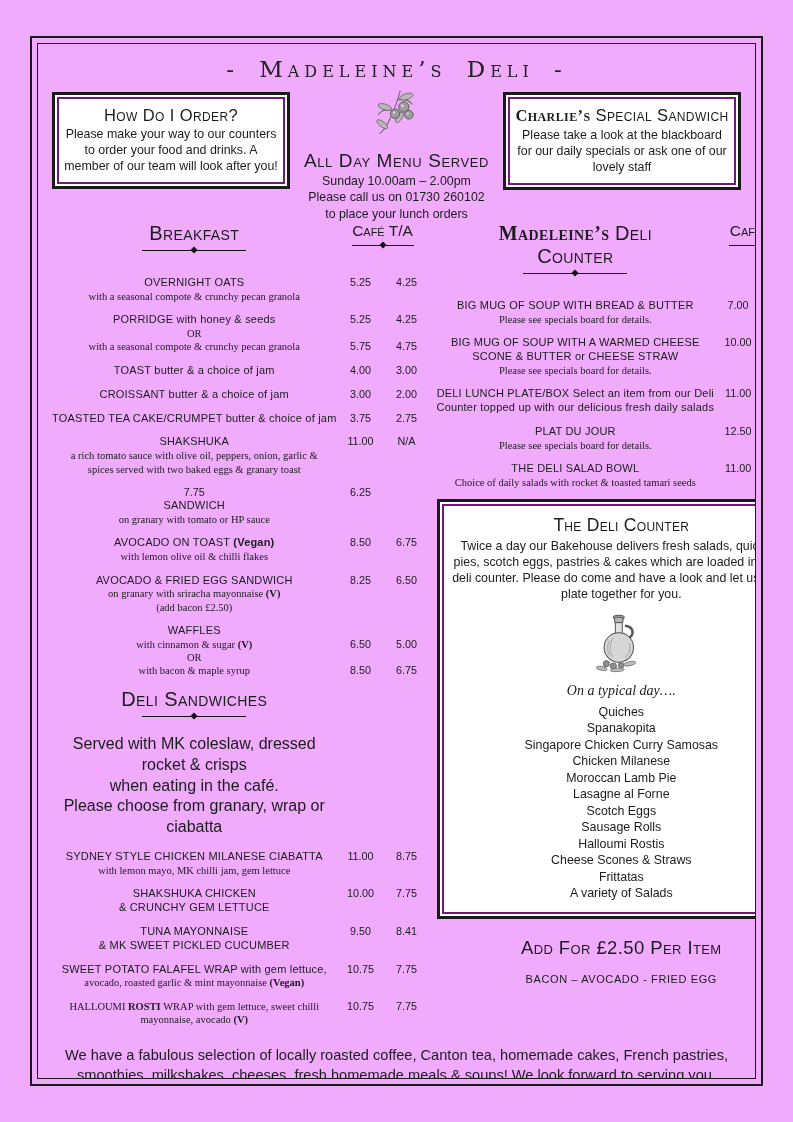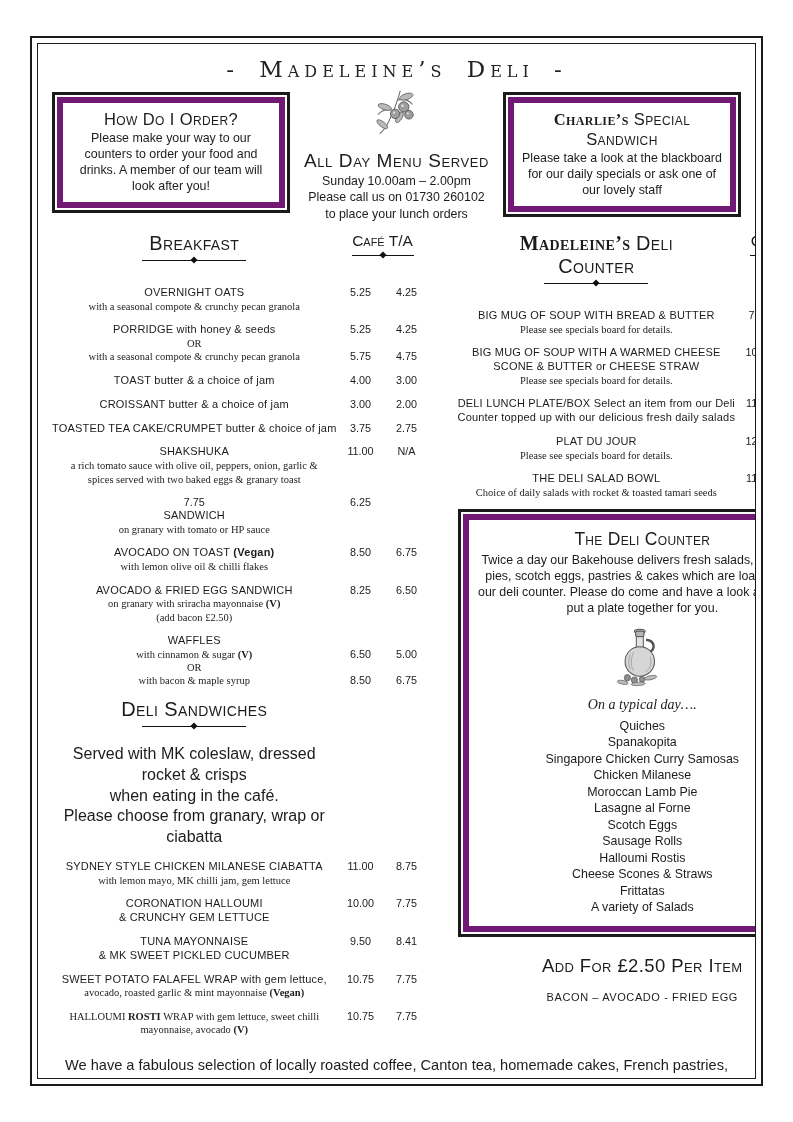--- a/index.html
+++ b/index.html
@@ -1,38 +1,38 @@
 <!DOCTYPE html>
 <html><head>
 <meta charset="utf-8">
 <style>
   html,body{margin:0;padding:0;background:#e8e8e8;}
-  .page{position:relative;width:793px;height:1122px;background:#ffffff;margin:0 auto;
+  .page{position:relative;width:793px;height:1122px;background:#f0abfc;margin:0 auto;
         font-family:"Liberation Sans",sans-serif;color:#1c1c1c;overflow:hidden;}
   .frame{position:absolute;left:30px;top:36px;right:30px;bottom:36px;
          border:2.5px solid #1a1a1a;padding:5px;box-sizing:border-box;}
   .inner{height:100%;border:1px solid #1a1a1a;box-sizing:border-box;
          padding:8px 14px 4px;display:flex;flex-direction:column;overflow:hidden;}
   .sc{font-variant:small-caps;}
   .serif-b{font-family:"Liberation Serif",serif;font-weight:bold;}
 
   .title{text-align:center;font-family:"DejaVu Serif",serif;font-size:23px;
          letter-spacing:5px;word-spacing:8px;color:#222;margin-top:4px;}
 
   .toprow{display:grid;grid-template-columns:238px 1fr 238px;gap:8px;margin-top:10px;align-items:start;}
   .dbox{border:3px solid #1a1a1a;padding:2px;background:#fff;}
-  .dbox-in{border:6px solid #701a75;padding:7px 5px;text-align:center;}
+  .dbox-in{border:2px solid #701a75;padding:7px 5px;text-align:center;}
   .box-h{font-size:16.5px;letter-spacing:.4px;margin-bottom:2px;}
   .box-b{font-size:12.4px;line-height:1.28;}
   .center-col{text-align:center;}
   .center-icon{height:50px;margin-top:-4px;}
   .center-h{font-size:19px;letter-spacing:.6px;margin-top:8px;}
   .center-lines{font-size:12.4px;line-height:1.32;margin-top:1px;}
 
-  .cols{display:grid;grid-template-columns:1fr 1fr;gap:29px;margin-top:10px;}
+  .cols{display:grid;grid-template-columns:1fr 1fr;gap:8px;margin-top:0;}
 
   .msec-head{display:grid;grid-template-columns:1fr 92px;align-items:start;margin-bottom:22px;}
   .sec-h{font-size:20px;letter-spacing:.4px;text-align:center;line-height:1.15;}
   .price-h{font-size:15.5px;text-align:center;white-space:nowrap;}
   .divider{position:relative;height:8px;margin:1px auto 0;}
   .dv-ln{position:absolute;left:0;right:0;top:50%;border-top:1.4px solid #111;}
   .dv-di{position:absolute;left:50%;top:50%;width:5px;height:5px;background:#111;
          transform:translate(-50%,-50%) rotate(45deg);}
 
   .sec-intro{margin:-8px 92px 12px 0;text-align:center;font-size:16px;line-height:1.3;}
@@ -293,21 +293,21 @@
                   <div class="mprice">8.75</div>
                 </div>
                 <div class="mrow">
                   <div class="mtext mdesc"><span>with lemon mayo, MK chilli jam, gem lettuce</span></div>
                   <div class="mprice"></div>
                   <div class="mprice"></div>
                 </div>
               </div>
               <div class="mitem">
                 <div class="mrow">
-                  <div class="mtext mname"><span>CORONATION HALLOUMI</span></div>
+                  <div class="mtext mname"><span>SHAKSHUKA CHICKEN</span></div>
                   <div class="mprice">10.00</div>
                   <div class="mprice">7.75</div>
                 </div>
                 <div class="mrow">
                   <div class="mtext mname"><span>&amp; CRUNCHY GEM LETTUCE</span></div>
                   <div class="mprice"></div>
                   <div class="mprice"></div>
                 </div>
               </div>
               <div class="mitem">

